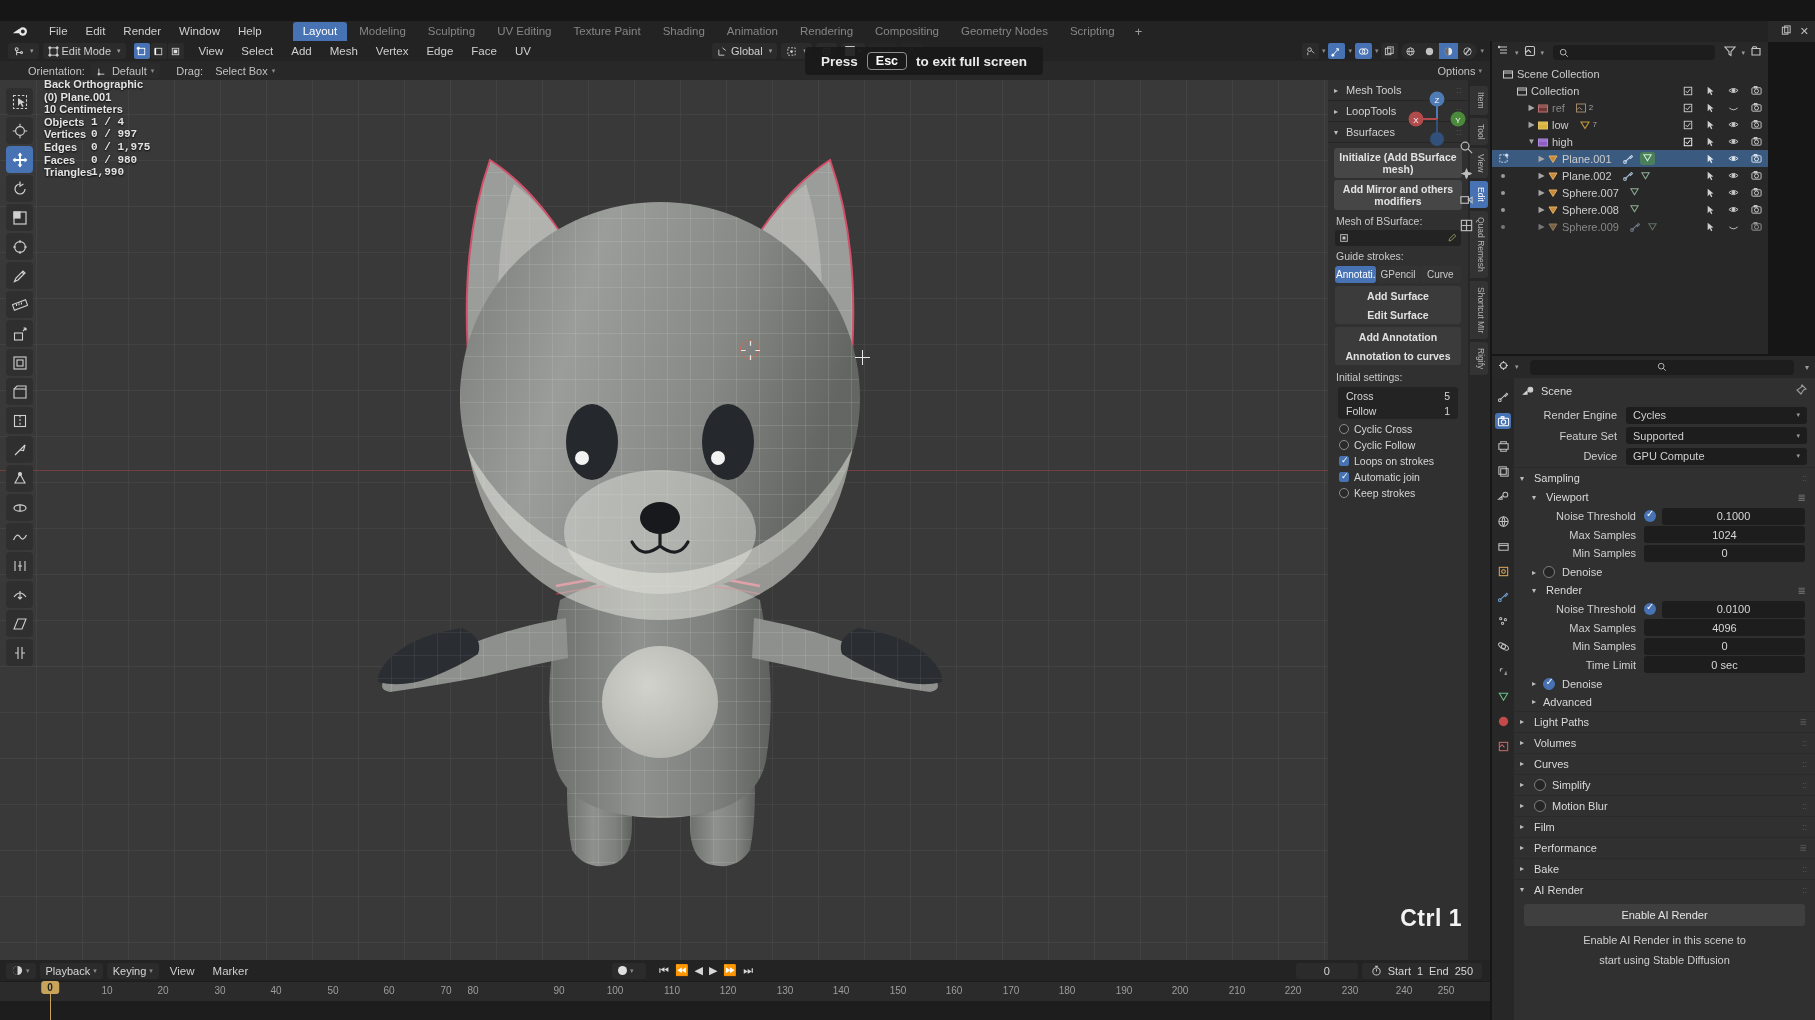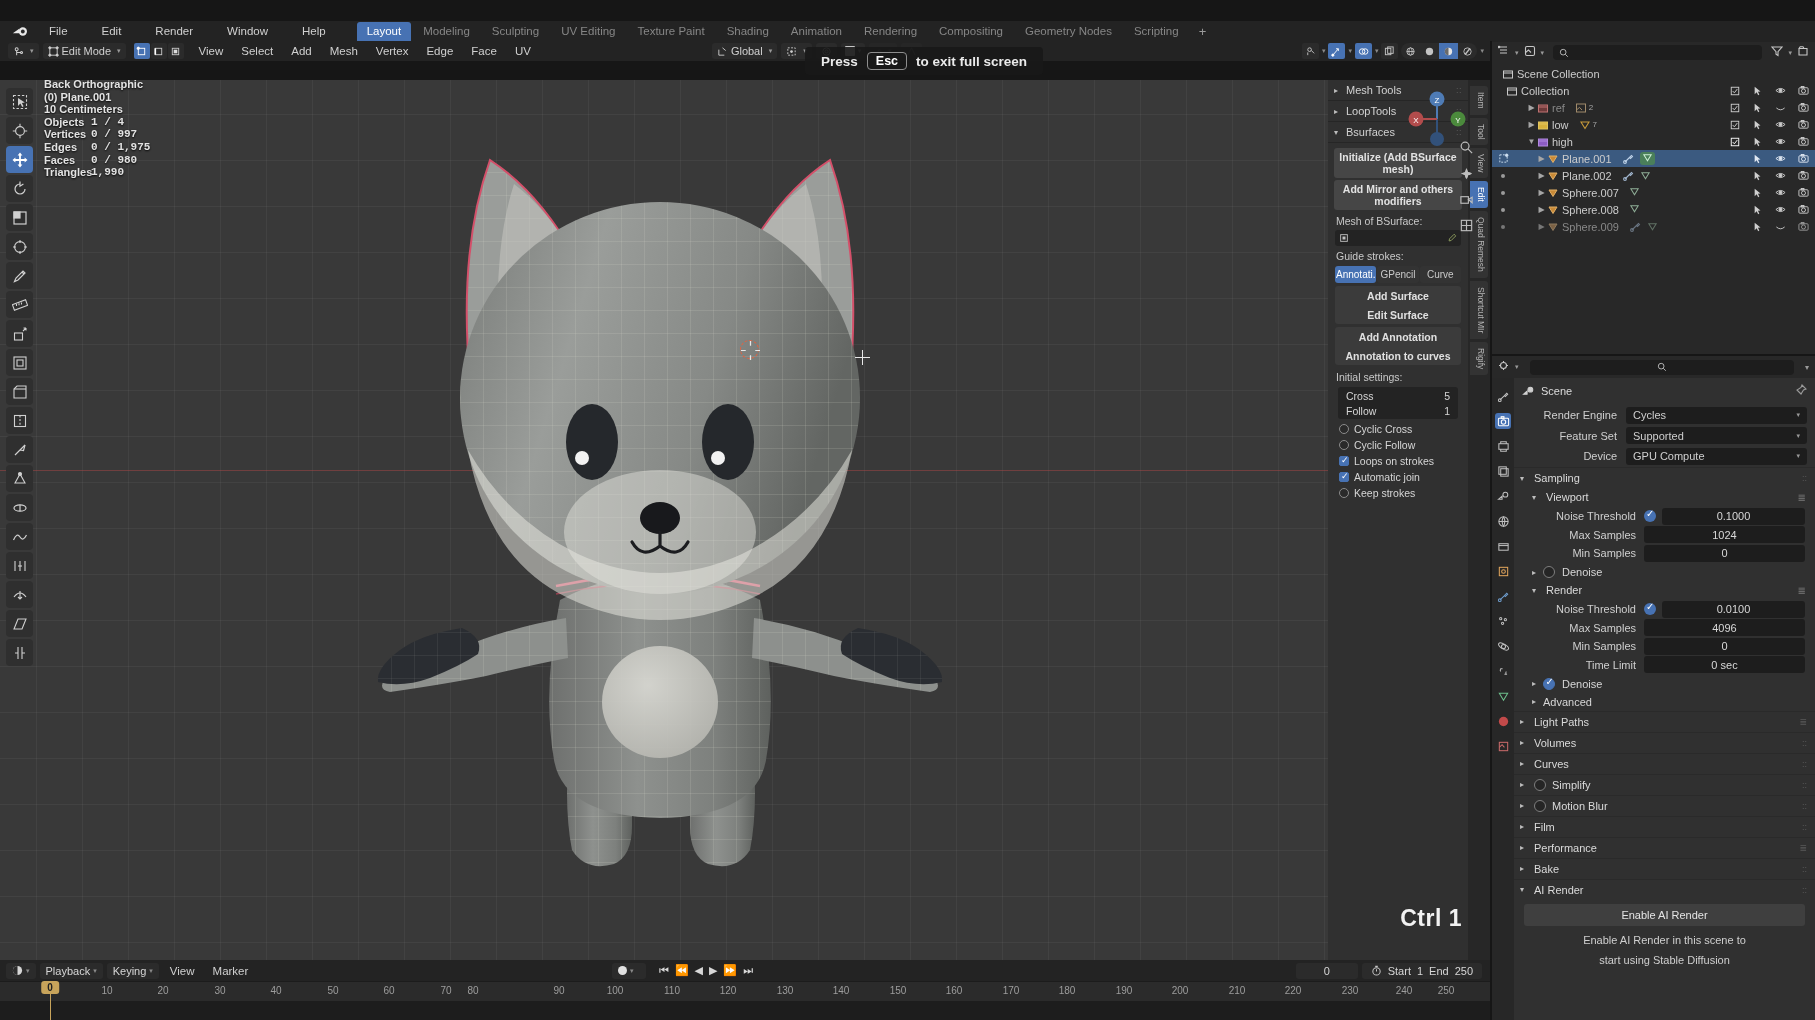--- a/index.html
+++ b/index.html
@@ -24,21 +24,21 @@
   .winbtn{ width:32px; height:21px; display:flex; align-items:center; justify-content:center;
     color:#cfcfcf; font-size:11px; }
 
   
   .topbar{
     position:absolute; left:0; top:21px; width:1815px; height:20px;
     background:#232323; display:flex; align-items:center;
   }
   .blender-logo{ width:22px; height:16px; margin-left:10px; margin-right:8px;
      display:flex; align-items:center; justify-content:center; }
-  .menu{ display:flex; align-items:center; gap:16px; }
+  .menu{ display:flex; align-items:center; gap:0px; }
   .menu-item{ padding:2px 9px; font-size:11.5px; color:#d0d0d0; }
   .wstabs{ display:flex; align-items:center; margin-left:22px; gap:2px; }
   .wstab{ padding:3px 10px 4px; font-size:11.5px; color:#868686; border-radius:3px 3px 0 0;}
   .wstab.active{ background:#4772b3; color:#fff; }
   .wstab.plus{ color:#9a9a9a; font-size:13px; padding:2px 8px;}
 
   
   .vpheader{
     position:absolute; left:0; top:41px; width:1490px; height:20px;
     background:#232323; display:flex; align-items:center; gap:4px; padding-left:8px;
@@ -182,21 +182,21 @@
      gap:6px; padding:0 9px; font-size:11px;}
   .tl-ruler{ position:absolute; top:21px; left:0; width:1490px; height:20px; background:#2b2b2b;
      border-top:1px solid #1c1c1c;}
   .tick{ position:absolute; top:3px; font-size:10px; color:#9d9d9d; transform:translateX(-50%);}
   .tl-body{ position:absolute; top:41px; left:0; width:1490px; height:19px; background:#1d1d1d;}
   .playhead{ position:absolute; top:21px; height:39px; width:1px; background:#c8a45b; }
   .playhead-lbl{ position:absolute; top:21px; transform:translateX(-50%); background:#c8a45b;
      color:#232323; font-size:10px; font-weight:bold; border-radius:3px; padding:1px 6px;}
 
   
-  .outliner{ position:absolute; left:1492px; top:21px; width:323px; height:333px; background:#232323;}
+  .outliner{ position:absolute; left:1492px; top:21px; width:276px; height:333px; background:#232323;}
   .ol-header2{ height:21px; display:flex; align-items:center; gap:5px; padding:0 6px; background:#282828;}
   .ol-search{ flex:1; background:#1d1d1d; border-radius:4px; height:15px; display:flex;
      align-items:center; gap:4px; padding:0 6px; margin:0 4px;}
   .ol-tree{ position:absolute; top:42px; left:0; right:0; bottom:0; background:#282828; padding-top:2px;}
   .ol-row{ display:flex; align-items:center; height:17px; font-size:11px; color:#ccc; position:relative; padding-left:4px;}
   .ol-row.sel{ background:#3b5a80;}
   .ol-row .tri{ width:11px; font-size:8px; color:#a6a6a6; text-align:center;}
   .ol-row .nm{ margin-left:3px;}
   .ol-row .dim{ color:#888;}
   .ol-icons{ position:absolute; right:6px; display:flex; gap:12px; align-items:center;}
@@ -460,20 +460,38 @@
           <svg class="mini-ico" viewBox="0 0 12 12">
               <circle cx="6" cy="6" r="4" fill="none" stroke="#c0c0c0" stroke-width="1"></circle>
               <path d="M3.6 9 L8.4 3" stroke="#c0c0c0" stroke-width="1.4"></path>
             </svg>
         </div>
       </div>
       <span style="font-size:7px;color:#8a8a8a;">▾</span>
     </div>
   </div>
 
+  <div class="toolsettings">
+    <span>Orientation:</span>
+    <div class="ts-field">
+      <svg class="mini-ico" viewBox="0 0 12 12" fill="none" stroke="#cfcfcf" stroke-width="1">
+          <path d="M2 10 V4 M2 10 H8"></path>
+          <circle cx="2" cy="10" r="1" fill="#cfcfcf"></circle>
+        </svg>
+      <span>Default</span>
+    </div>
+    <span style="margin-left:10px">Drag:</span>
+    <div class="ts-field" style="background:transparent;min-width:72px">
+      <span>Select Box</span>
+    </div>
+    <div class="options-btn">
+      <span>Options</span>
+      <span style="font-size:7px;color:#8a8a8a;">▾</span>
+    </div>
+  </div>
 
   <div class="viewport">
     <div class="vp-grid"></div>
     <div class="vp-hline"></div>
 
     <svg viewBox="0 0 1490 880" width="1490" height="880" style="position:absolute;left:0;top:0;">
       <defs>
         <linearGradient id="bodyg" x1="0" y1="0" x2="1" y2="0">
           <stop offset="0%" stop-color="#6e706e"></stop>
             <stop offset="40%" stop-color="#8e918e"></stop>
@@ -954,21 +972,21 @@
     <div class="ol-tree">
 
       <div class="ol-row" style="padding-left:10px">
         <svg width="12" height="12" viewBox="0 0 12 12" fill="none" stroke="#c9c9c9" stroke-width="1">
             <rect x="1.5" y="3" width="9" height="7"></rect>
             <path d="M1.5 5 H10.5"></path>
           </svg>
         <span class="nm">Scene Collection</span>
       </div>
 
-      <div class="ol-row" style="padding-left:14px">
+      <div class="ol-row" style="padding-left:24px">
         <svg width="12" height="12" viewBox="0 0 12 12" fill="none" stroke="#c9c9c9" stroke-width="1">
             <rect x="1.5" y="3" width="9" height="7"></rect>
             <path d="M1.5 5 H10.5"></path>
           </svg>
         <span class="nm">Collection</span>
         <span class="ol-icons">
           <span class="ic">
               <svg width="10" height="10" viewBox="0 0 12 12" fill="none" stroke="#cfcfcf" stroke-width="1.1">
                 <rect x="1.5" y="1.5" width="9" height="9"></rect>
                 <path d="M3.2 6 L5.2 8.2 L8.8 3.6"></path>

